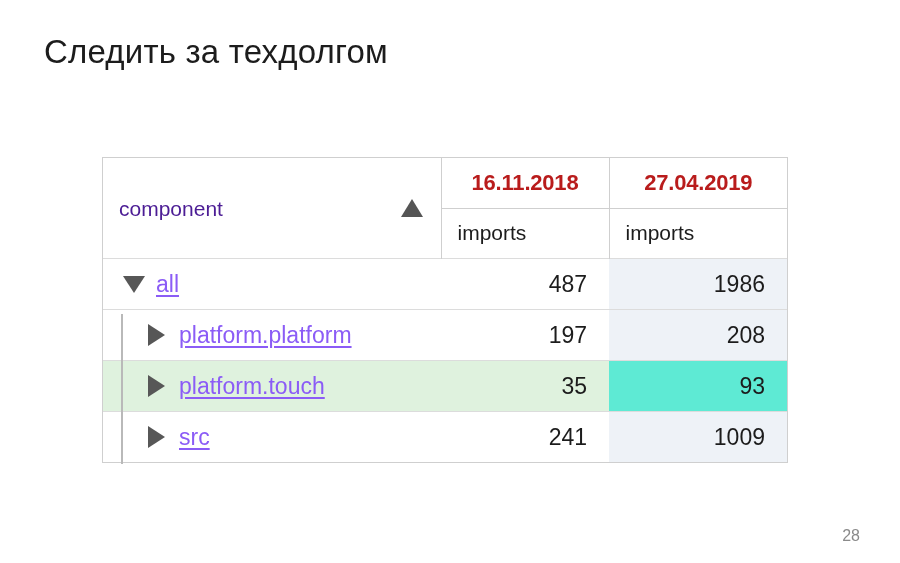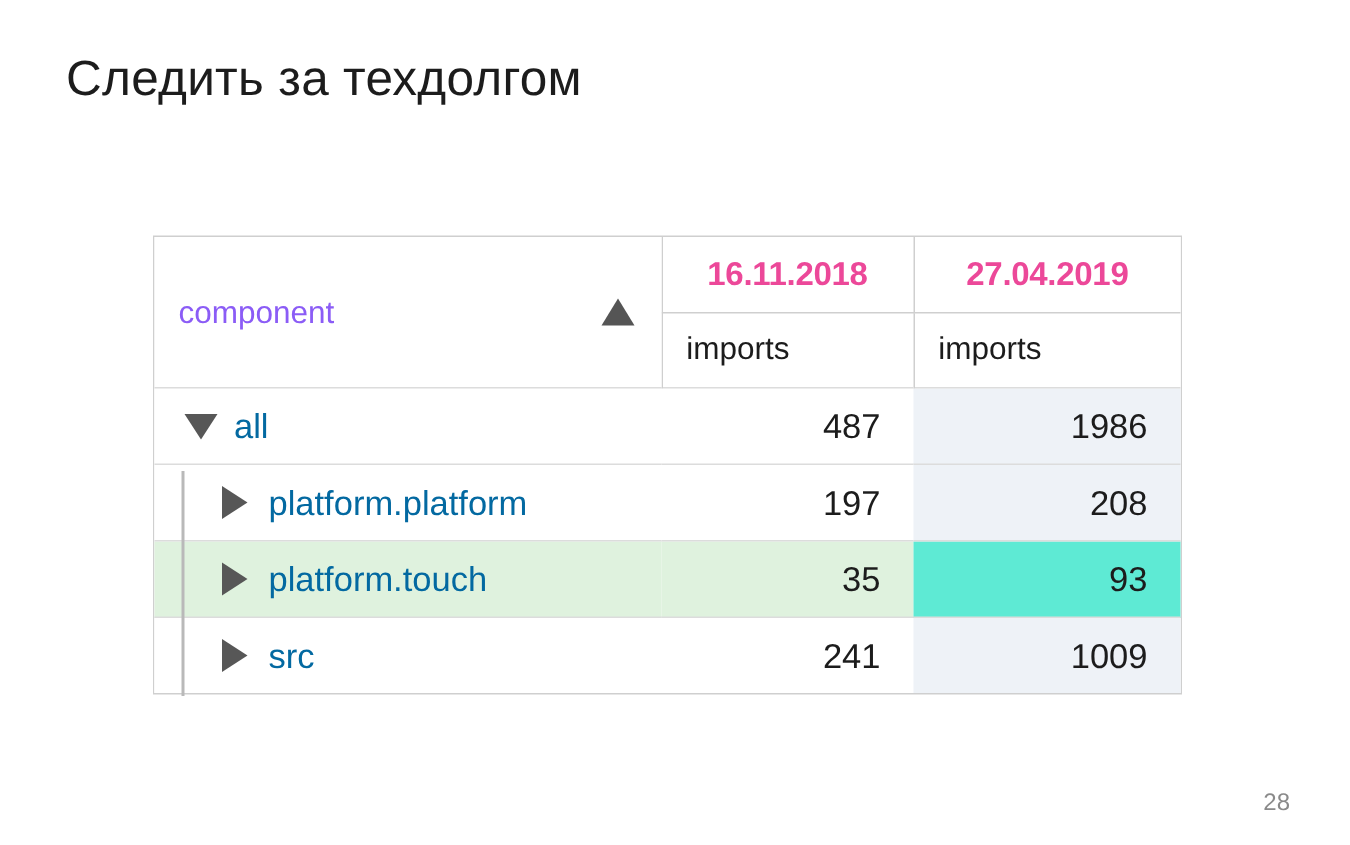--- a/index.html
+++ b/index.html
@@ -64,42 +64,42 @@
     background: #fff;
   }
   .hdr-component-inner {
     display: flex;
     align-items: center;
     justify-content: space-between;
     height: 100%;
   }
   .hdr-component-label {
     font-size: 21px;
-    color: #8b5cf6;
+    color: #4c1d95;
     line-height: 1;
   }
   .sort-arrow {
     width: 0;
     height: 0;
     border-left: 11px solid transparent;
     border-right: 11px solid transparent;
     border-bottom: 18px solid #555555;
     margin-right: 2px;
     flex: 0 0 auto;
   }
 
   .hdr-date {
     height: 50px;
     box-sizing: border-box;
     border-bottom: 1px solid #cfcfcf;
     border-right: 1px solid #cfcfcf;
     text-align: center;
     font-size: 22px;
     font-weight: bold;
-    color: #ec4899;
+    color: #b91c1c;
     background: #fff;
     padding: 0 8px;
     letter-spacing: -0.2px;
   }
   .hdr-date.last { border-right: none; }
 
   .hdr-metric {
     height: 50px;
     box-sizing: border-box;
     border-right: 1px solid #cfcfcf;
@@ -169,21 +169,22 @@
   }
   .tri-right {
     border-top: 11px solid transparent;
     border-bottom: 11px solid transparent;
     border-left: 17px solid #575757;
     margin-right: 14px;
   }
 
   .node-link {
     font-size: 23px;
-    color: #0369a1;
+    color: #8b5cf6;
+    text-decoration: underline;
     text-underline-offset: 3px;
     cursor: pointer;
     white-space: nowrap;
   }
 
   
   .tree-guide {
     position: absolute;
     left: 121px;
     top: 314px;

